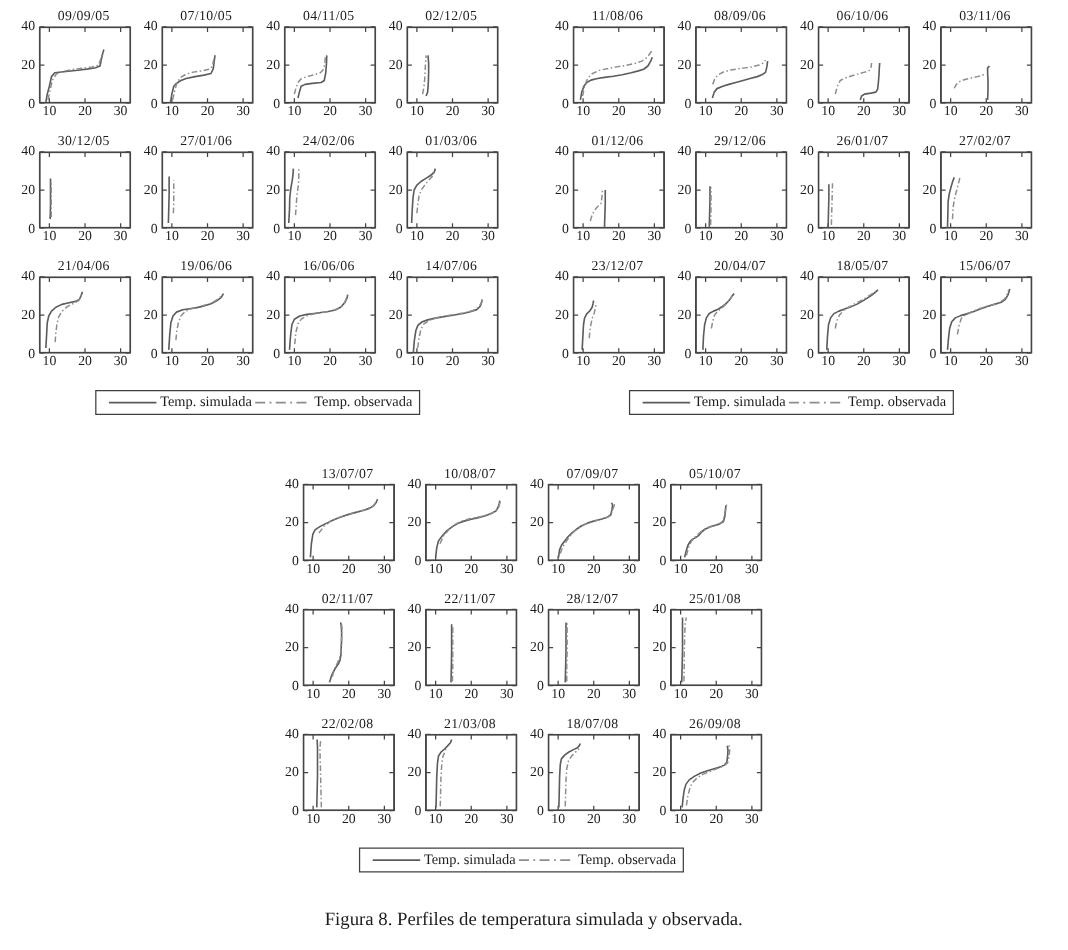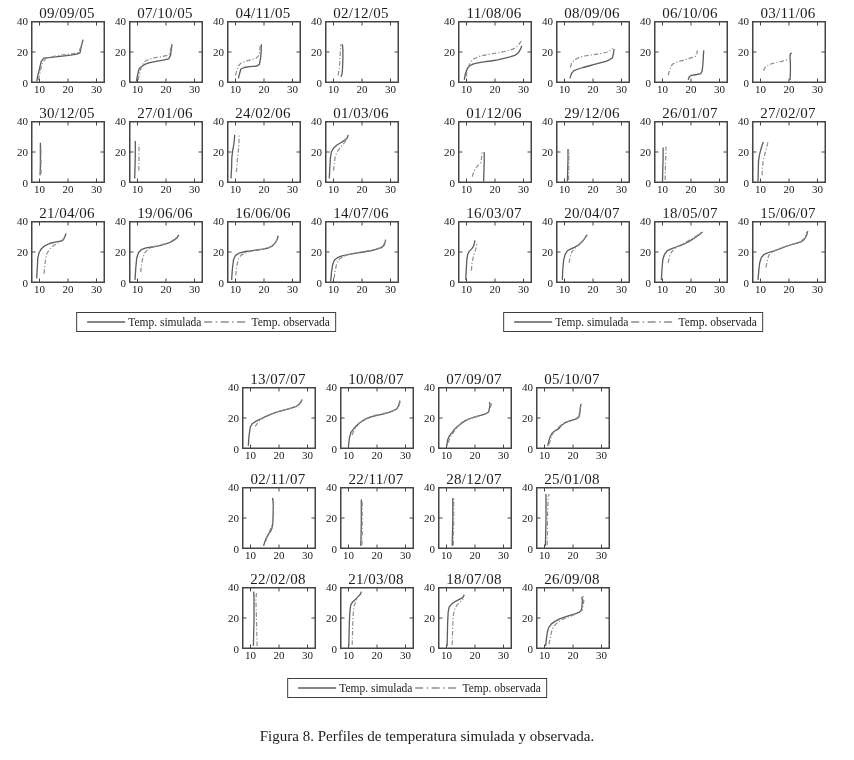--- a/index.html
+++ b/index.html
@@ -9,21 +9,21 @@
     font-family:"Liberation Serif","DejaVu Serif",serif;
   }
   .panel{position:absolute;width:392px;}
   #panel-a{left:10px;top:6px;}
   #panel-b{left:437px;top:6px;}
   #panel-c{left:221px;top:372px;}
   .grid{display:grid;grid-template-columns:repeat(4,98px);grid-auto-rows:100px;}
   .cell{width:98px;height:100px;}
   .ttl{
     margin-left:21px;width:72px;height:15px;line-height:15px;
-    text-align:center;font-size:15px;letter-spacing:.3px;color:#1c1c1c;
+    text-align:center;font-size:11px;letter-spacing:.3px;color:#1c1c1c;
     white-space:nowrap;
   }
   .body{position:relative;display:flex;height:62px;}
   .ylabs{position:relative;width:21px;height:62px;font-size:11px;}
   .ylabs span{position:absolute;right:3px;transform:translateY(-50%);line-height:10px;}
   .plot{display:block;}
   .xlabs{position:relative;margin-left:21px;width:72px;height:13px;font-size:11px;}
   .xlabs span{position:absolute;top:1px;transform:translateX(-50%);line-height:11px;}
   .legend{
     position:absolute;top:306px;left:50%;transform:translateX(-50%);
@@ -691,21 +691,21 @@
             <polyline points="10.0,54.3 10.5,45.0 11.4,38.8 12.8,33.3 14.2,27.9 15.4,23.3 15.9,20.9" fill="none" stroke="#8d8d8d" stroke-width="1.2" stroke-linejoin="round" stroke-dasharray="4.5 2 1.2 2"></polyline>
           </svg>
         </div>
         <div class="xlabs">
           <span style="left: 8.53846px;">10</span>
           <span style="left: 37px;">20</span>
           <span style="left: 65.4615px;">30</span>
         </div>
       </div>
       <div class="cell">
-        <div class="ttl">16/03/07</div>
+        <div class="ttl">23/12/07</div>
         <div class="body">
           <div class="ylabs">
             <span style="top: 62px;">0</span>
             <span style="top: 31px;">20</span>
             <span style="top: 0px;">40</span>
           </div>
           <svg width="74" height="62" class="plot">
             <rect x="0.75" y="0.75" width="72.5" height="60.5" fill="none" stroke="#454545" stroke-width="1.5"></rect>
             <line x1="8.5" y1="61" x2="8.5" y2="57.5" stroke="#454545" stroke-width="1"></line>
             <line x1="8.5" y1="1" x2="8.5" y2="4.5" stroke="#454545" stroke-width="1"></line>

